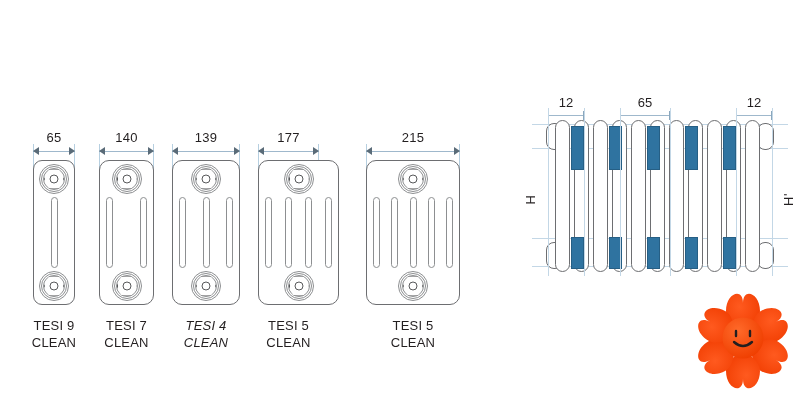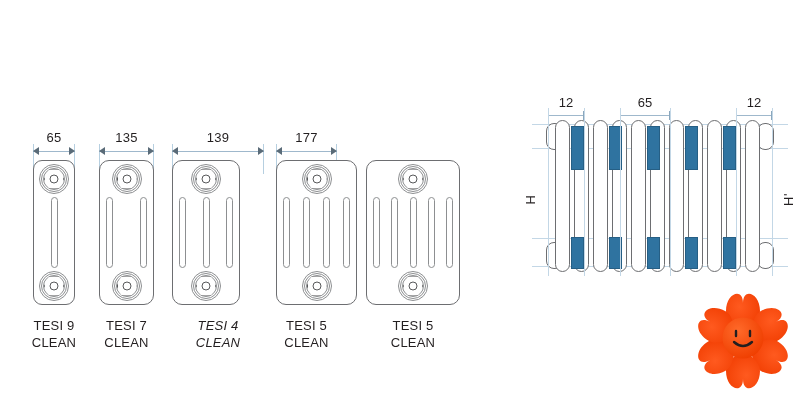--- a/index.html
+++ b/index.html
@@ -332,21 +332,21 @@
           <div>CLEAN</div>
         </div>
       </div>
       <div class="section-group" style="left: 99px; width: 55px; height: 171px;">
         <div class="dim-top">
           <div class="ext-line l"></div>
           <div class="ext-line r"></div>
           <div class="dim-line"></div>
           <div class="dim-arrow left"></div>
           <div class="dim-arrow right"></div>
-          <div class="dim-label">135</div>
+          <div class="dim-label">140</div>
         </div>
         <div class="rad-body" style="width: 55px; height: 145px; border-radius: 10px;">
           <div class="hub top">
             <div class="ring r1"></div>
             <div class="ring r2"></div>
             <div class="ring r3"></div>
             <div class="hex"></div>
             <div class="bore"></div>
           </div>
           <div class="hub bottom">
@@ -359,21 +359,21 @@
           <div class="slots" style="gap: 27px;">
             <div class="slot"></div>
             <div class="slot"></div>
           </div>
         </div>
         <div class="sec-caption" style="top: 183px;">
           <div>TESI 7</div>
           <div>CLEAN</div>
         </div>
       </div>
-      <div class="section-group" style="left: 172px; width: 68px; height: 171px; padding-left: 24px;">
+      <div class="section-group" style="left: 172px; width: 68px; height: 171px;">
         <div class="dim-top">
           <div class="ext-line l"></div>
           <div class="ext-line r"></div>
           <div class="dim-line"></div>
           <div class="dim-arrow left"></div>
           <div class="dim-arrow right"></div>
           <div class="dim-label">139</div>
         </div>
         <div class="rad-body" style="width: 68px; height: 145px; border-radius: 10px;">
           <div class="hub top">
@@ -394,21 +394,21 @@
             <div class="slot"></div>
             <div class="slot"></div>
             <div class="slot"></div>
           </div>
         </div>
         <div class="sec-caption" style="top: 183px; font-style: italic;">
           <div>TESI 4</div>
           <div>CLEAN</div>
         </div>
       </div>
-      <div class="section-group" style="left: 276px; width: 61px; height: 171px; text-decoration: underline;">
+      <div class="section-group" style="left: 258px; width: 61px; height: 171px; text-decoration: underline;">
         <div class="dim-top">
           <div class="ext-line l"></div>
           <div class="ext-line r"></div>
           <div class="dim-line"></div>
           <div class="dim-arrow left"></div>
           <div class="dim-arrow right"></div>
           <div class="dim-label">177</div>
         </div>
         <div class="rad-body" style="width: 81px; height: 145px; border-radius: 10px;">
           <div class="hub top">
@@ -431,20 +431,28 @@
             <div class="slot"></div>
             <div class="slot"></div>
           </div>
         </div>
         <div class="sec-caption" style="top: 183px;">
           <div>TESI 5</div>
           <div>CLEAN</div>
         </div>
       </div>
       <div class="section-group" style="left: 366px; width: 94px; height: 171px;">
+        <div class="dim-top">
+          <div class="ext-line l"></div>
+          <div class="ext-line r"></div>
+          <div class="dim-line"></div>
+          <div class="dim-arrow left"></div>
+          <div class="dim-arrow right"></div>
+          <div class="dim-label">215</div>
+        </div>
         <div class="rad-body" style="width: 94px; height: 145px; border-radius: 10px;">
           <div class="hub top">
             <div class="ring r1"></div>
             <div class="ring r2"></div>
             <div class="ring r3"></div>
             <div class="hex"></div>
             <div class="bore"></div>
           </div>
           <div class="hub bottom">
             <div class="ring r1"></div>

